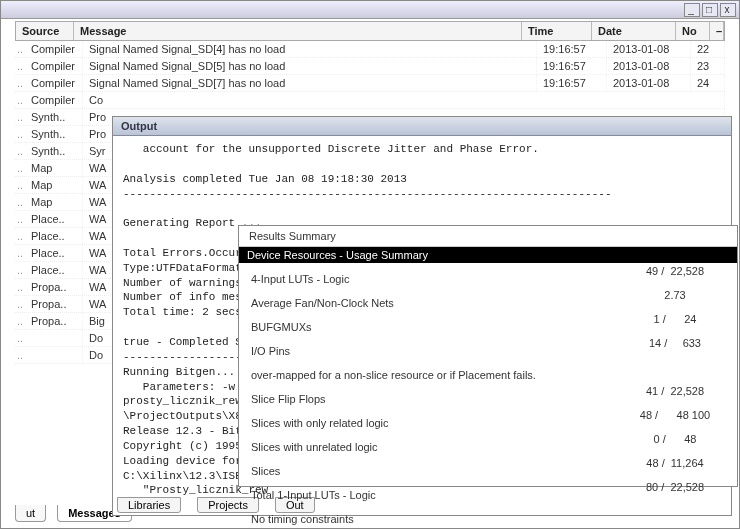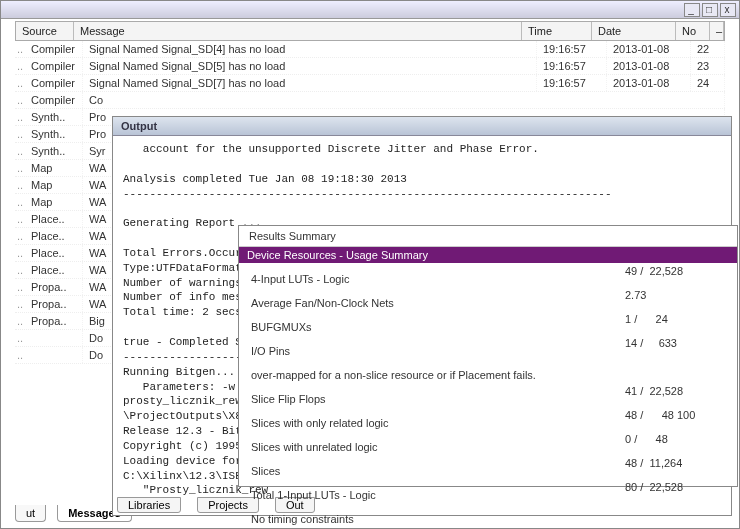--- a/index.html
+++ b/index.html
@@ -6,21 +6,21 @@
 body { background: #fff; width: 740px; height: 529px; overflow: hidden; position: relative; }
 
 .window { position: absolute; background: #fff; border: 1px solid #888; }
 
 
 .msg-window { left: 0; top: 0; width: 740px; height: 529px; }
 .titlebar { height: 18px; background: linear-gradient(to bottom,#eef,#ccd); display: flex; justify-content: flex-end; align-items: center; padding: 0 3px; gap: 2px; border-bottom: 1px solid #999; font-size: 12px; color: #333; letter-spacing: 2px; }
 .winbtn { width: 16px; height: 14px; border: 1px solid #888; background: #e8e8f4; display: inline-flex; justify-content: center; align-items: center; font-size: 10px; color: #333; cursor: default; }
 .msg-area { position: relative; height: calc(100% - 18px); }
 .table-head { display: flex; border: 1px solid #aaa; margin: 2px 14px 0 14px; background: #f4f4f4; }
-.th { border-right: 1px solid #bbb; padding: 3px 6px; font-weight: normal; color: #222; }
+.th { border-right: 1px solid #bbb; padding: 3px 6px; font-weight: bold; color: #222; }
 .c-src { width: 58px; }
 .c-msg { flex: 1; }
 .c-time { width: 70px; }
 .c-date { width: 84px; }
 .c-no { width: 34px; }
 .c-scroll { width: 14px; text-align: center; }
 .table-body { margin: 0 14px; }
 .row { display: flex; border-bottom: 1px dotted #eee; }
 .td { padding: 2px 6px; color: #333; white-space: nowrap; overflow: hidden; text-overflow: clip; border-right: 1px dotted #f3f3f3; }
 .dots { color: #999; padding: 2px 2px; width: 10px; }
@@ -32,25 +32,25 @@
 
 .output-window { left: 112px; top: 116px; width: 620px; height: 400px; }
 .out-title { background: linear-gradient(to bottom,#dde4ee,#b9c4d6); padding: 3px 8px; font-weight: bold; color: #334; border-bottom: 1px solid #889; }
 .out-body { padding: 6px 10px; font-family: "Courier New", monospace; font-size: 11px; color: #222; line-height: 1.35; white-space: pre; }
 .btabs { position: absolute; left: 4px; bottom: 2px; display: flex; gap: 0; }
 .btab { border: 1px solid #999; background: #f5f5f5; padding: 1px 10px; border-radius: 0 0 3px 3px; margin-right: 16px; }
 
 
 .results-window { left: 238px; top: 225px; width: 500px; height: 262px; }
 .rs-title { padding: 4px 10px; font-weight: normal; color: #333; border-bottom: 1px solid #ccc; background: #fff; }
-.section-head { background: #701a75; color: #fff; padding: 2px 8px; font-size: 11px; }
+.section-head { background: #000000; color: #fff; padding: 2px 8px; font-size: 11px; }
 .rs-body { padding: 0 0; }
 .rs-row { display: flex; padding: 2px 12px; }
 .rs-label { flex: 1; color: #333; margin-top: 8px; }
-.rs-val { width: 100px; text-align: left; color: #333; white-space: pre; }
+.rs-val { width: 100px; text-align: center; color: #333; white-space: pre; }
 </style>
 </head>
 <body>
 
 <div class="window msg-window">
   <div class="titlebar">
     <span class="winbtn">_</span>
     <span class="winbtn">□</span>
     <span class="winbtn">x</span>
   </div>

